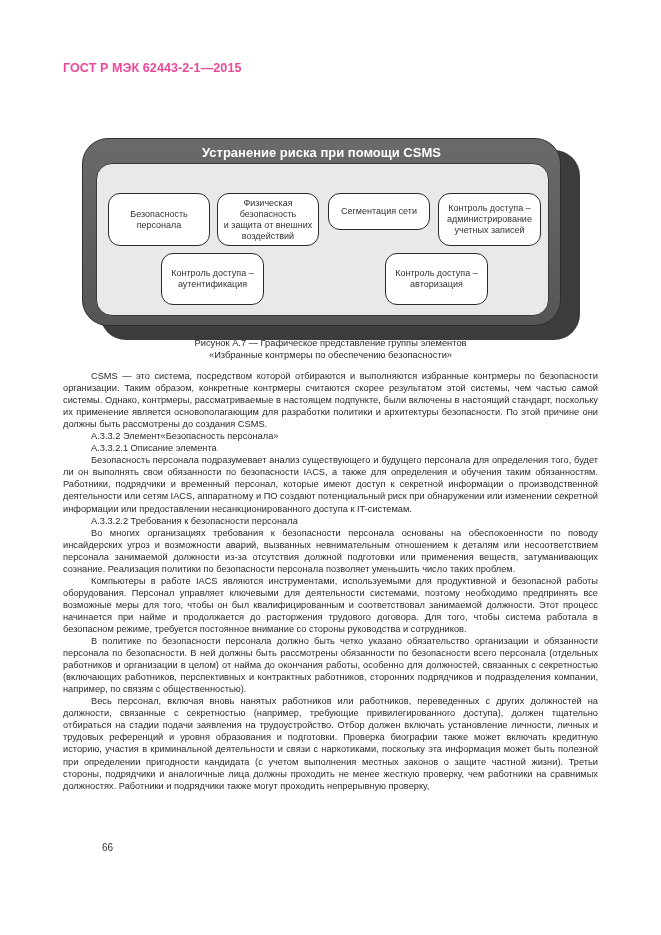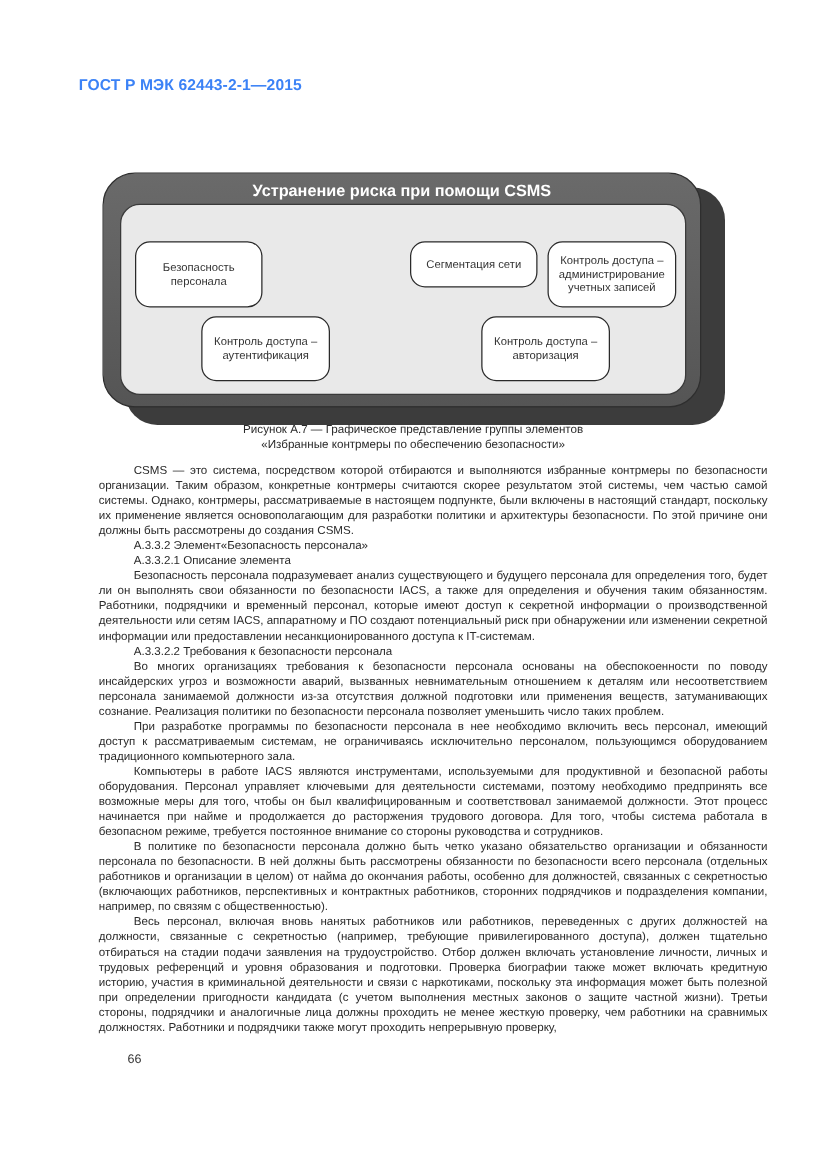--- a/index.html
+++ b/index.html
@@ -2,21 +2,21 @@
 <html><head>
 <meta charset="utf-8">
 <style>
   html, body { margin: 0; padding: 0; }
   body {
     width: 661px; height: 935px; background: #ffffff; position: relative;
     font-family: "Liberation Sans", sans-serif; color: #2a2a2a; overflow: hidden;
   }
   .header {
     position: absolute; left: 63px; top: 61px; font-weight: bold; font-size: 12.5px;
-    color: #3b82f6; letter-spacing: 0.1px;
+    color: #ec4899; letter-spacing: 0.1px;
   }
   
   .diagram { position: absolute; left: 82px; top: 110px; width: 500px; height: 205px; margin-top: 28px; }
   .shadow-layer {
     position: absolute; left: 18px; top: 12px; width: 480px; height: 190px;
     background: #3c3c3c; border-radius: 26px;
   }
   .outer-box {
     position: absolute; left: 0; top: 0; width: 479px; height: 188px;
     background: linear-gradient(#6a6a6a, #555); border-radius: 26px;
@@ -38,37 +38,41 @@
     position: absolute; background: #ffffff; border: 1.5px solid #2a2a2a; border-radius: 12px;
     box-sizing: border-box; display: flex; align-items: center; justify-content: center;
     text-align: center; font-size: 9px; line-height: 11px; color: #333; white-space: pre-line;
   }
   .caption {
     position: absolute; left: 0; width: 661px; top: 337px; text-align: center;
     font-size: 9.3px; line-height: 12px; color: #2a2a2a;
   }
   .body-text {
     position: absolute; left: 63px; top: 370px; width: 535px;
-    font-size: 9.25px; line-height: 12.05px; color: #2a2a2a; text-align: justify; margin-left: 16px;
+    font-size: 9.25px; line-height: 12.05px; color: #2a2a2a; text-align: justify;
   }
   .body-text p { margin: 0; text-indent: 28px; }
   .page-number { position: absolute; left: 63px; top: 842px; font-size: 10px; color: #333; padding-left: 39px; }
 </style>
 </head>
 <body>
 
 <div class="header">ГОСТ Р МЭК 62443-2-1—2015</div>
 
 <div class="diagram">
   <div class="shadow-layer"></div>
   <div class="outer-box">
     <div class="outer-title">Устранение риска при помощи CSMS</div>
     <div class="inner-panel">
       <div class="node" style="left:11px; top:29px; width:102px; height:53px;">Безопасность
 персонала</div>
+      <div class="node" style="left:120px; top:29px; width:102px; height:53px;">Физическая
+безопасность
+и защита от внешних
+воздействий</div>
       <div class="node" style="left:231px; top:29px; width:102px; height:37px;">Сегментация сети</div>
       <div class="node" style="left:341px; top:29px; width:103px; height:53px;">Контроль доступа –
 администрирование
 учетных записей</div>
       <div class="node" style="left:64px; top:89px; width:103px; height:52px;">Контроль доступа –
 аутентификация</div>
       <div class="node" style="left:288px; top:89px; width:103px; height:52px;">Контроль доступа –
 авторизация</div>
     </div>
   </div>
@@ -79,19 +83,18 @@
   <div>«Избранные контрмеры по обеспечению безопасности»</div>
 </div>
 
 <div class="body-text">
   <p>CSMS — это система, посредством которой отбираются и выполняются избранные контрмеры по безопасности организации. Таким образом, конкретные контрмеры считаются скорее результатом этой системы, чем частью самой системы. Однако, контрмеры, рассматриваемые в настоящем подпункте, были включены в настоящий стандарт, поскольку их применение является основополагающим для разработки политики и архитектуры безопасности. По этой причине они должны быть рассмотрены до создания CSMS.</p>
   <p>А.3.3.2 Элемент«Безопасность персонала»</p>
   <p>А.3.3.2.1 Описание элемента</p>
   <p>Безопасность персонала подразумевает анализ существующего и будущего персонала для определения того, будет ли он выполнять свои обязанности по безопасности IACS, а также для определения и обучения таким обязанностям. Работники, подрядчики и временный персонал, которые имеют доступ к секретной информации о производственной деятельности или сетям IACS, аппаратному и ПО создают потенциальный риск при обнаружении или изменении секретной информации или предоставлении несанкционированного доступа к IT-системам.</p>
   <p>А.3.3.2.2 Требования к безопасности персонала</p>
   <p>Во многих организациях требования к безопасности персонала основаны на обеспокоенности по поводу инсайдерских угроз и возможности аварий, вызванных невнимательным отношением к деталям или несоответствием персонала занимаемой должности из-за отсутствия должной подготовки или применения веществ, затуманивающих сознание. Реализация политики по безопасности персонала позволяет уменьшить число таких проблем.</p>
-  <p>При разработке программы по безопасности персонала в нее необходимо включить весь персонал, имеющий доступ к рассматриваемым системам, не ограничиваясь исключительно персоналом, пользующимся оборудованием традиционного компьютерного зала.</p>
   <p>Компьютеры в работе IACS являются инструментами, используемыми для продуктивной и безопасной работы оборудования. Персонал управляет ключевыми для деятельности системами, поэтому необходимо предпринять все возможные меры для того, чтобы он был квалифицированным и соответствовал занимаемой должности. Этот процесс начинается при найме и продолжается до расторжения трудового договора. Для того, чтобы система работала в безопасном режиме, требуется постоянное внимание со стороны руководства и сотрудников.</p>
   <p>В политике по безопасности персонала должно быть четко указано обязательство организации и обязанности персонала по безопасности. В ней должны быть рассмотрены обязанности по безопасности всего персонала (отдельных работников и организации в целом) от найма до окончания работы, особенно для должностей, связанных с секретностью (включающих работников, перспективных и контрактных работников, сторонних подрядчиков и подразделения компании, например, по связям с общественностью).</p>
   <p>Весь персонал, включая вновь нанятых работников или работников, переведенных с других должностей на должности, связанные с секретностью (например, требующие привилегированного доступа), должен тщательно отбираться на стадии подачи заявления на трудоустройство. Отбор должен включать установление личности, личных и трудовых референций и уровня образования и подготовки. Проверка биографии также может включать кредитную историю, участия в криминальной деятельности и связи с наркотиками, поскольку эта информация может быть полезной при определении пригодности кандидата (с учетом выполнения местных законов о защите частной жизни). Третьи стороны, подрядчики и аналогичные лица должны проходить не менее жесткую проверку, чем работники на сравнимых должностях. Работники и подрядчики также могут проходить непрерывную проверку,</p>
 </div>
 
 <div class="page-number">66</div>
 
 </body></html>

